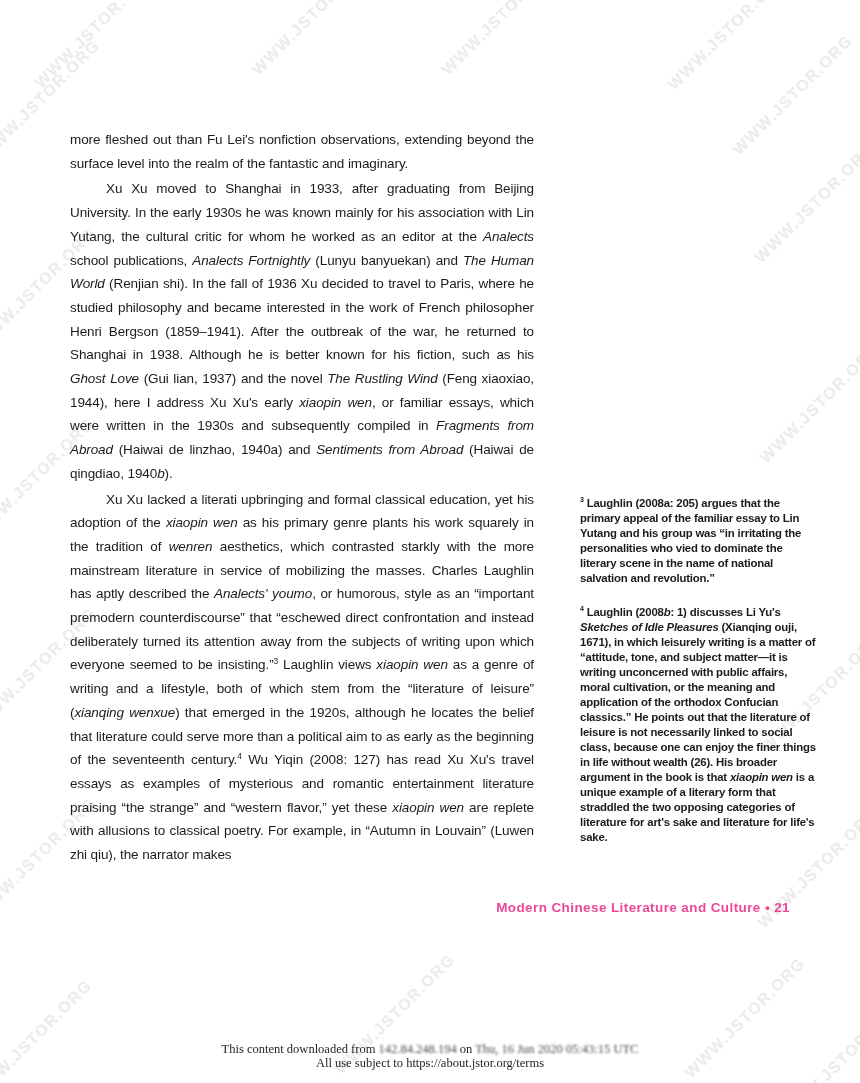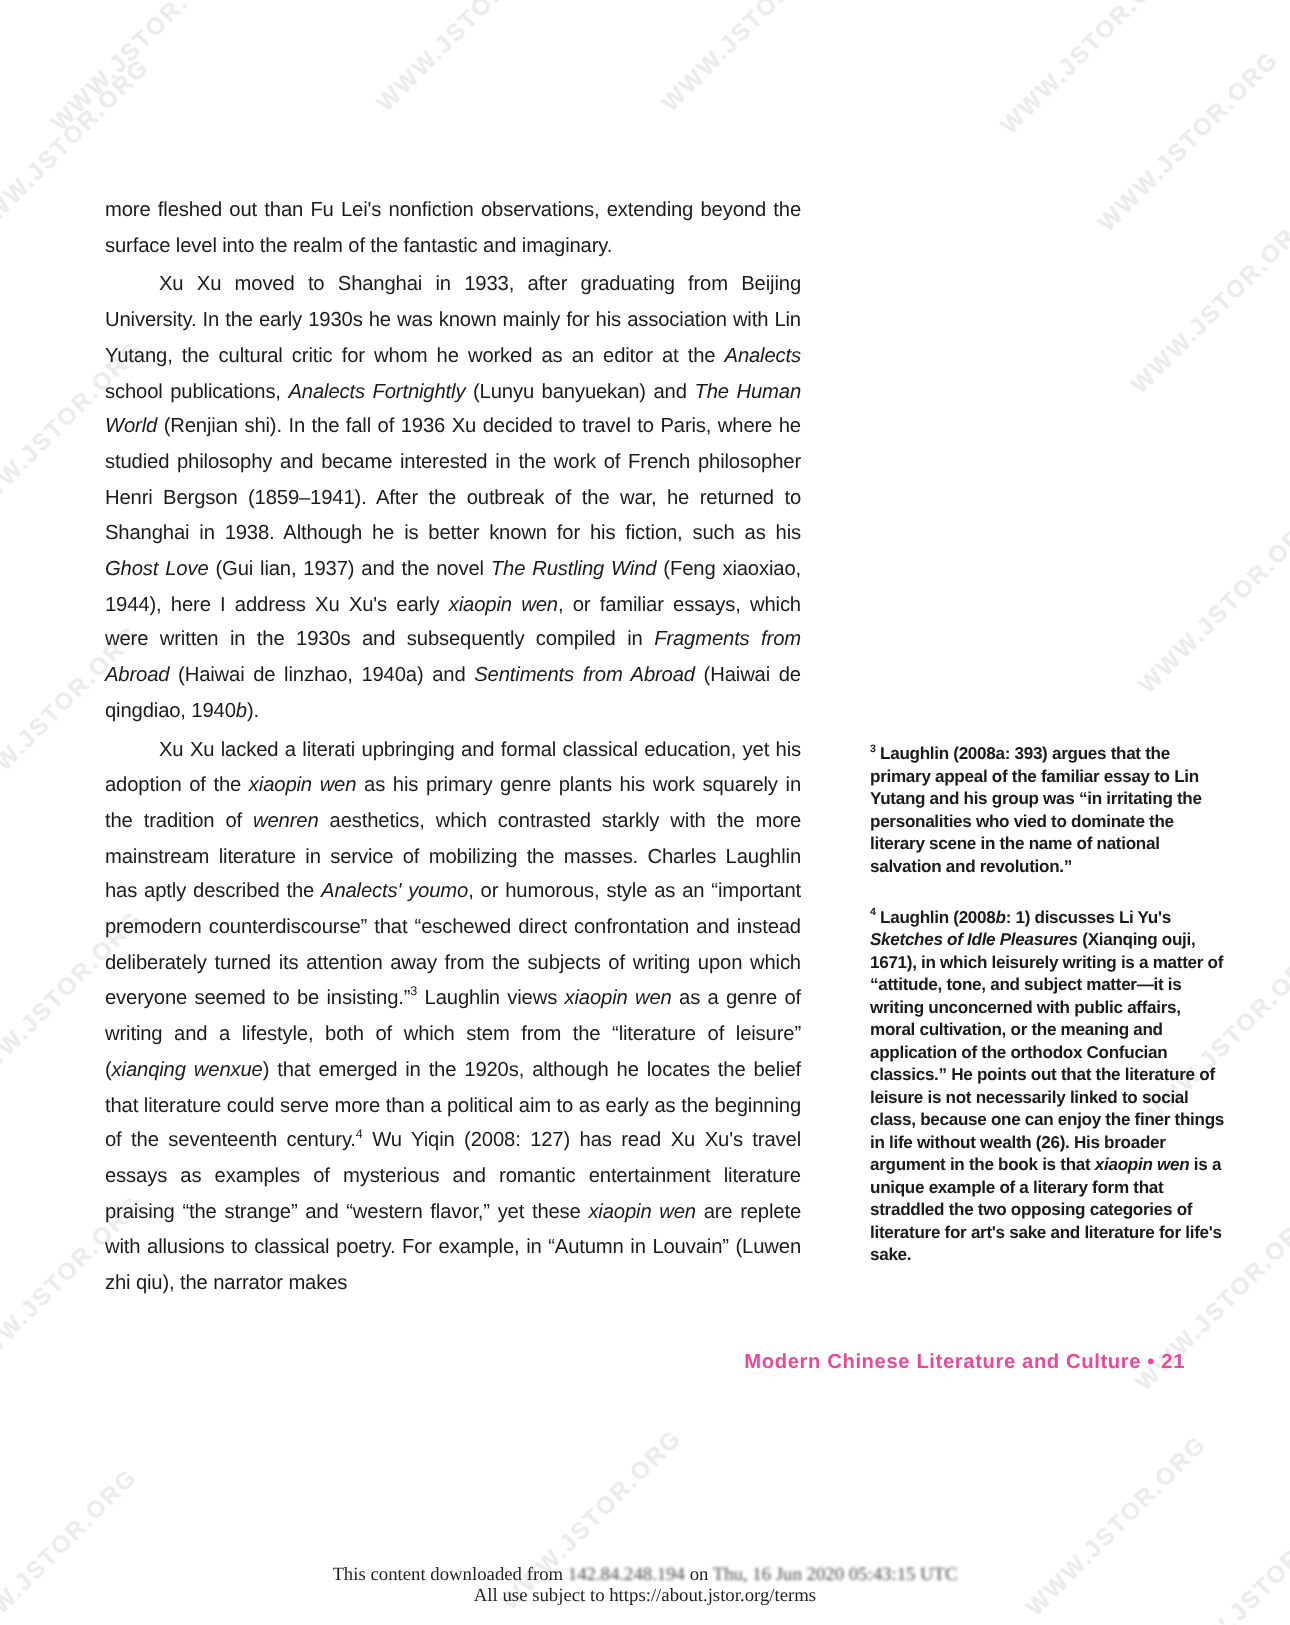--- a/index.html
+++ b/index.html
@@ -66,21 +66,21 @@
       <div class="watermark" style="left: 395px; top: 1014px;">WWW.JSTOR.ORG</div>
     </div>
 
   <div class="body-text" id="body-text">
       <p class="para"><span>more fleshed out than Fu Lei's nonfiction observations, extending beyond the surface level into the realm of the fantastic and imaginary.</span></p>
       <p class="para indent"><span>Xu Xu moved to Shanghai in 1933, after graduating from Beijing University. In the early 1930s he was known mainly for his association with Lin Yutang, the cultural critic for whom he worked as an editor at the </span><span class="i">Analects</span><span> school publications, </span><span class="i">Analects Fortnightly</span><span> (Lunyu banyuekan) and </span><span class="i">The Human World</span><span> (Renjian shi). In the fall of 1936 Xu decided to travel to Paris, where he studied philosophy and became interested in the work of French philosopher Henri Bergson (1859–1941). After the outbreak of the war, he returned to Shanghai in 1938. Although he is better known for his fiction, such as his </span><span class="i">Ghost Love</span><span> (Gui lian, 1937) and the novel </span><span class="i">The Rustling Wind</span><span> (Feng xiaoxiao, 1944), here I address Xu Xu's early </span><span class="i">xiaopin wen</span><span>, or familiar essays, which were written in the 1930s and subsequently compiled in </span><span class="i">Fragments from Abroad</span><span> (Haiwai de linzhao, 1940a) and </span><span class="i">Sentiments from Abroad</span><span> (Haiwai de qingdiao, 1940</span><span class="i">b</span><span>).</span></p>
       <p class="para indent"><span>Xu Xu lacked a literati upbringing and formal classical education, yet his adoption of the </span><span class="i">xiaopin wen</span><span> as his primary genre plants his work squarely in the tradition of </span><span class="i">wenren</span><span> aesthetics, which contrasted starkly with the more mainstream literature in service of mobilizing the masses. Charles Laughlin has aptly described the </span><span class="i">Analects'</span><span> </span><span class="i">youmo</span><span>, or humorous, style as an “important premodern counterdiscourse” that “eschewed direct confrontation and instead deliberately turned its attention away from the subjects of writing upon which everyone seemed to be insisting.”</span><sup>3</sup><span> Laughlin views </span><span class="i">xiaopin wen</span><span> as a genre of writing and a lifestyle, both of which stem from the “literature of leisure” (</span><span class="i">xianqing wenxue</span><span>) that emerged in the 1920s, although he locates the belief that literature could serve more than a political aim to as early as the beginning of the seventeenth century.</span><sup>4</sup><span> Wu Yiqin (2008: 127) has read Xu Xu's travel essays as examples of mysterious and romantic entertainment literature praising “the strange” and “western flavor,” yet these </span><span class="i">xiaopin wen</span><span> are replete with allusions to classical poetry. For example, in “Autumn in Louvain” (Luwen zhi qiu), the narrator makes</span></p>
     </div>
 
   <div class="sidenotes" id="sidenotes">
-      <p class="sidenote"><sup>3</sup><span> Laughlin (2008a: 393) argues that the primary appeal of the familiar essay to Lin Yutang and his group was “in irritating the personalities who vied to dominate the literary scene in the name of national salvation and revolution.”</span></p>
+      <p class="sidenote"><sup>3</sup><span> Laughlin (2008a: 205) argues that the primary appeal of the familiar essay to Lin Yutang and his group was “in irritating the personalities who vied to dominate the literary scene in the name of national salvation and revolution.”</span></p>
       <p class="sidenote"><sup>4</sup><span> Laughlin (2008</span><span class="i">b</span><span>: 1) discusses Li Yu's </span><span class="i">Sketches of Idle Pleasures</span><span> (Xianqing ouji, 1671), in which leisurely writing is a matter of “attitude, tone, and subject matter—it is writing unconcerned with public affairs, moral cultivation, or the meaning and application of the orthodox Confucian classics.” He points out that the literature of leisure is not necessarily linked to social class, because one can enjoy the finer things in life without wealth (26). His broader argument in the book is that </span><span class="i">xiaopin wen</span><span> is a unique example of a literary form that straddled the two opposing categories of literature for art's sake and literature for life's sake.</span></p>
     </div>
 
   <div class="running-footer">Modern Chinese Literature and Culture • 21</div>
 
   <div class="jstor-footer">
     <p class="line"><span>This content downloaded from </span><span class="blurred">142.84.248.194</span><span> on </span><span class="blurred">Thu, 16 Jun 2020 05:43:15 UTC</span></p>
     <p class="line">All use subject to https://about.jstor.org/terms</p>
   </div>
 

